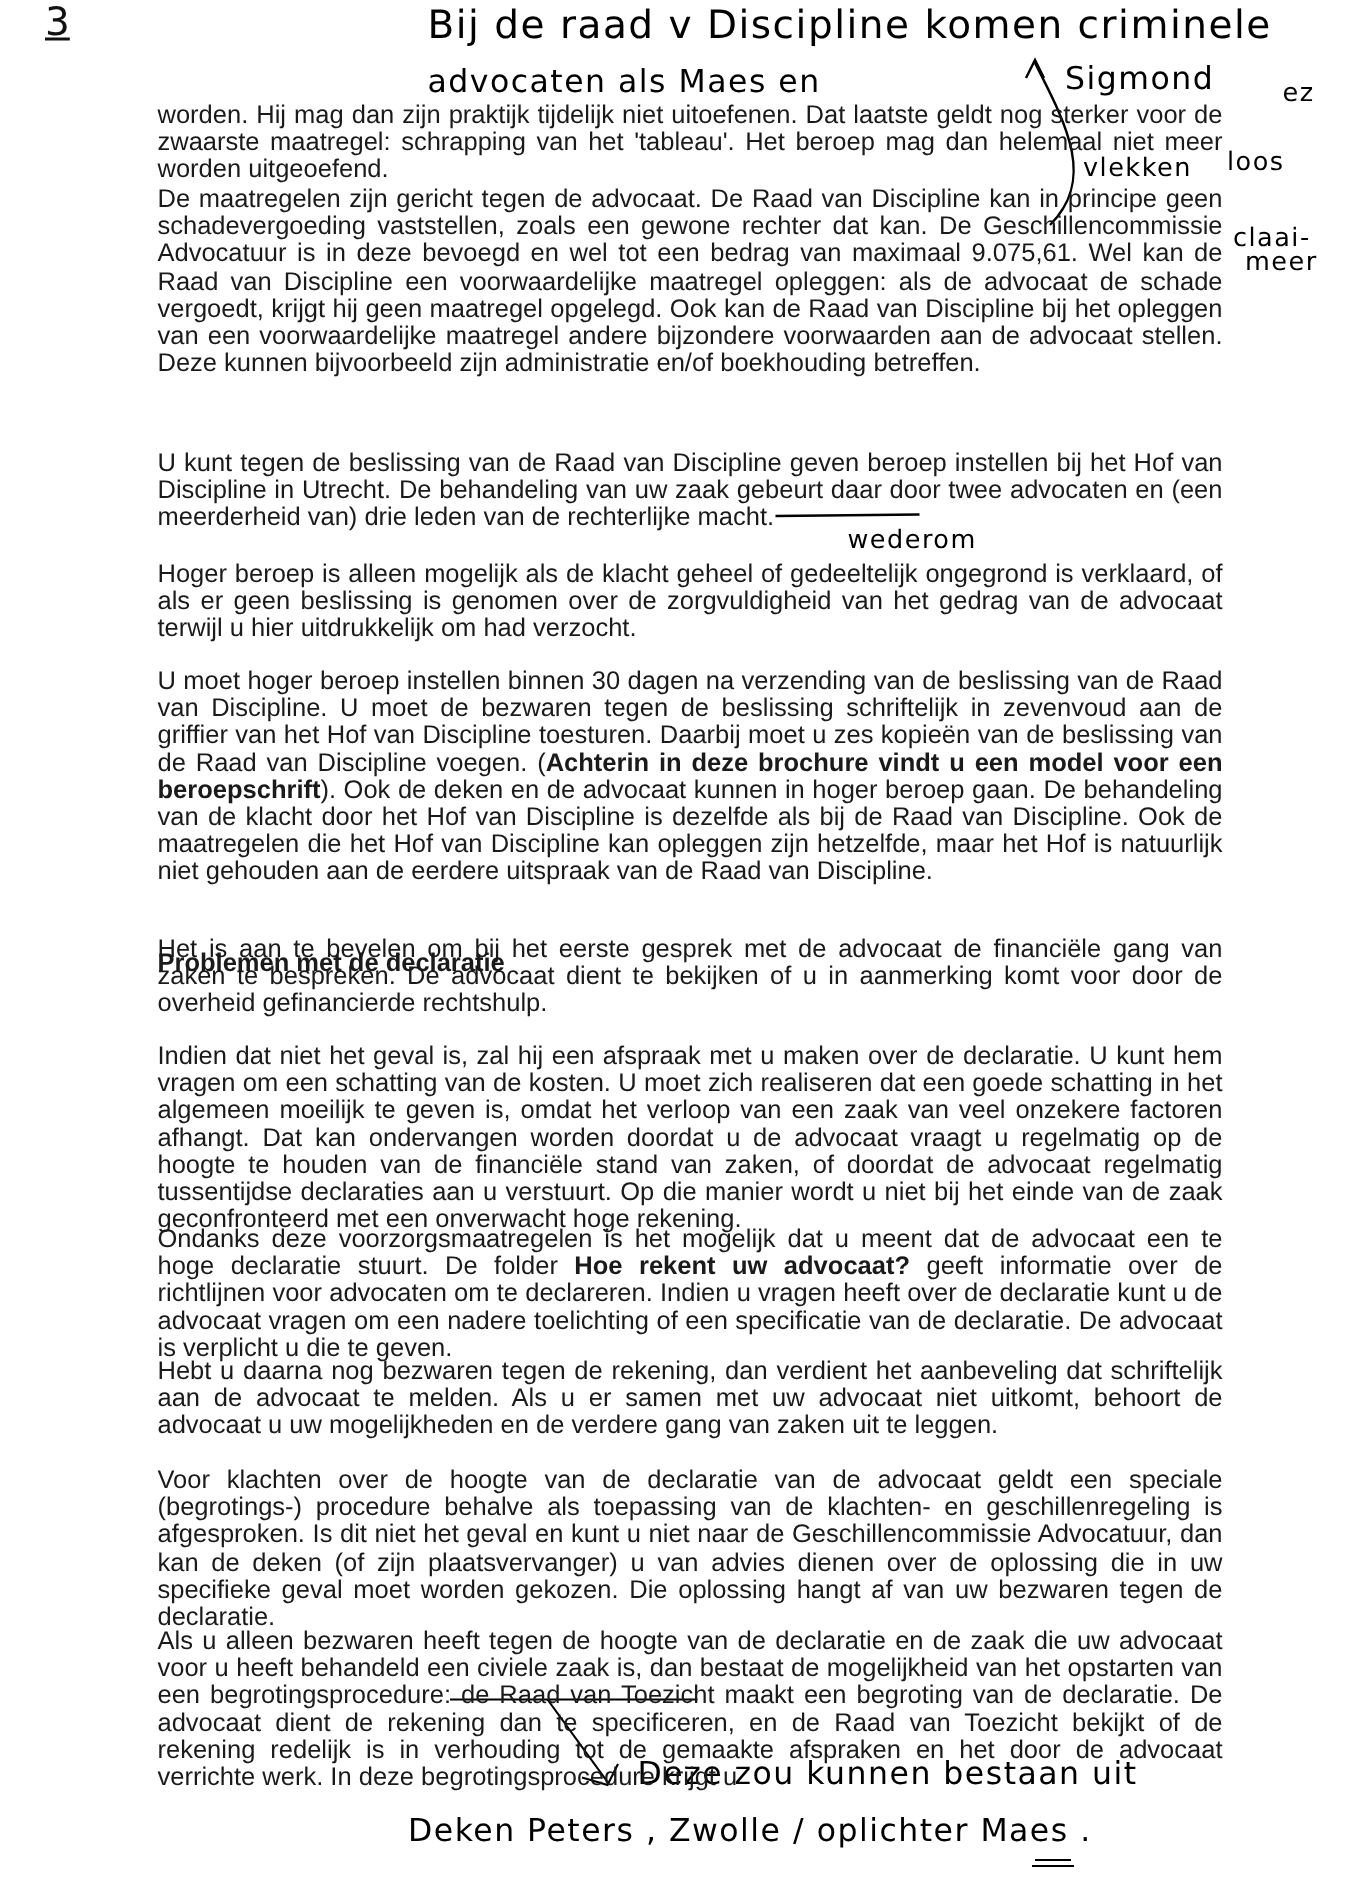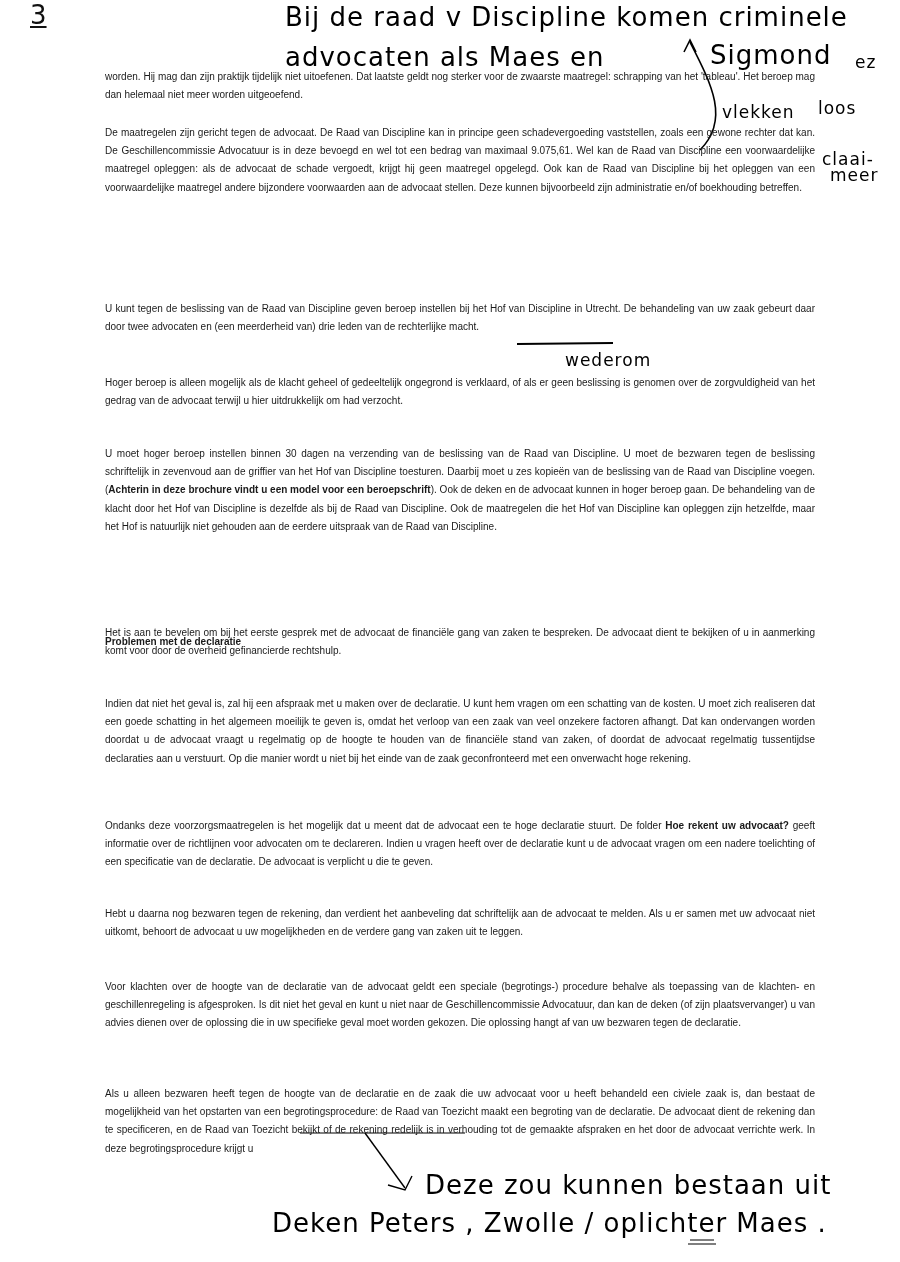--- a/index.html
+++ b/index.html
@@ -1,24 +1,24 @@
 <!DOCTYPE html>
 <html><head>
 <meta charset="utf-8">
 <style>
   html, body { margin: 0; padding: 0; background: #ffffff; }
   body { width: 900px; height: 1262px; position: relative; overflow: hidden; color: #111; }
   .page { position: absolute; left: 0; top: 0; width: 900px; height: 1262px; }
-  .text { position: absolute; left: 105px; width: 710px; font-family: "Liberation Sans", sans-serif; font-size: 10px; line-height: 18.2px; color: #1a1a1a; text-align: justify; }
+  .text { position: absolute; left: 105px; width: 710px; font-family: "Liberation Sans", sans-serif; font-size: 17px; line-height: 18.2px; color: #1a1a1a; text-align: justify; }
   .text p { margin: 0; }
   .heading { font-weight: bold; }
   .bold { font-weight: bold; }
   .hw { position: absolute; font-family: "DejaVu Sans", sans-serif; color: #000; white-space: nowrap; font-weight: 400; letter-spacing: 1px; }
   .hw-big { font-size: 26px; }
-  .hw-mid { font-size: 26px; }
+  .hw-mid { font-size: 21px; }
   .hw-small { font-size: 17px; }
   .pagenum { position: absolute; left: 30px; top: 0px; font-family: "DejaVu Sans", sans-serif; font-size: 26px; text-decoration: underline; }
   svg.marks { position: absolute; left: 0; top: 0; }
 </style>
 </head>
 <body>
 
 <div class="page">
 
   <div class="pagenum">3</div>

